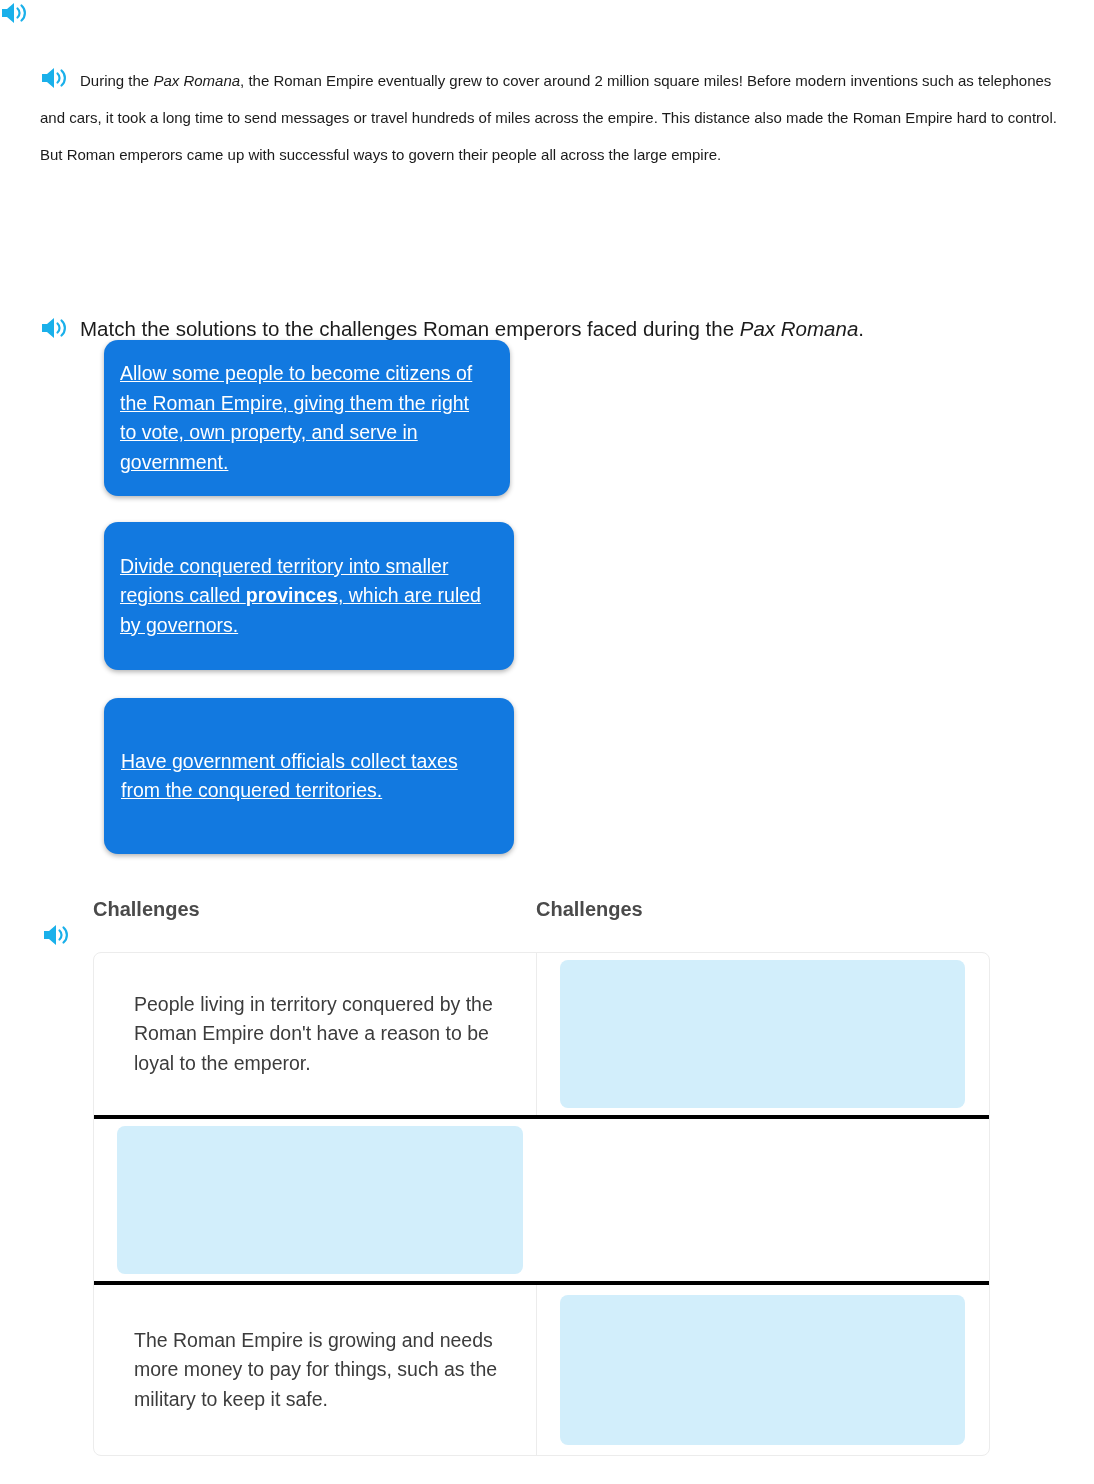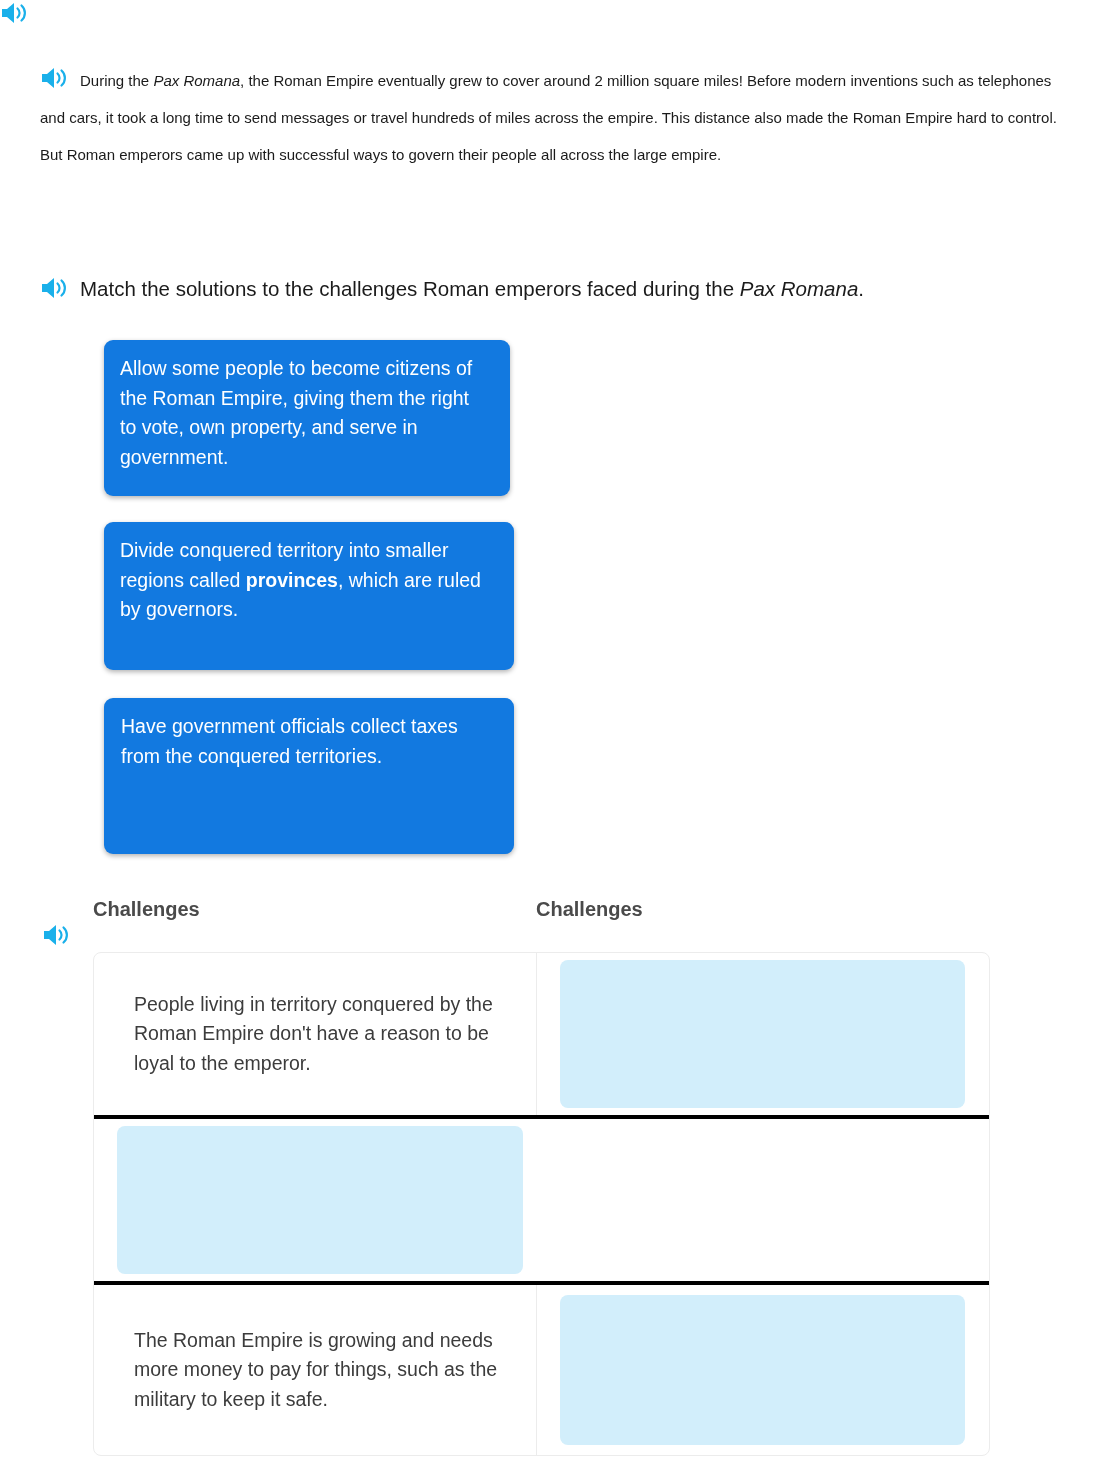--- a/index.html
+++ b/index.html
@@ -47,37 +47,40 @@
   .instruction-block {
     position: absolute;
     left: 40px;
     top: 272px;
     width: 1024px;
   }
   .instruction-text {
     font-size: 20.5px;
     line-height: 34px;
     color: #1b1b1b;
+    margin-top: 40px;
   }
   .instruction-text .spk { margin-right: 10px; }
   .instruction-text i { font-style: italic; }
 
   
   .cards-area { position: absolute; left: 0; top: 0; width: 1094px; }
   .drag-card {
     position: absolute;
     left: 104px;
     background: #1279e0;
     color: #ffffff;
-    border-radius: 9px;
+    border-radius: 14px;
     box-shadow: 0 2px 5px rgba(0,0,0,0.30);
     font-size: 19.5px;
     line-height: 29.5px;
     padding: 14px 20px 14px 16px;
     display: flex;
+    align-items: center;
+    text-decoration: underline;
   }
   .drag-card b { font-weight: bold; margin-top: 40px; }
 
   #card-1 { top: 340px; width: 406px; height: 156px; }
   #card-2 { top: 522px; width: 410px; height: 148px; }
   #card-3 { top: 698px; width: 410px; height: 156px; padding-left: 17px; }
 
   #spk-card-1 { top: 405px; }
 
   

